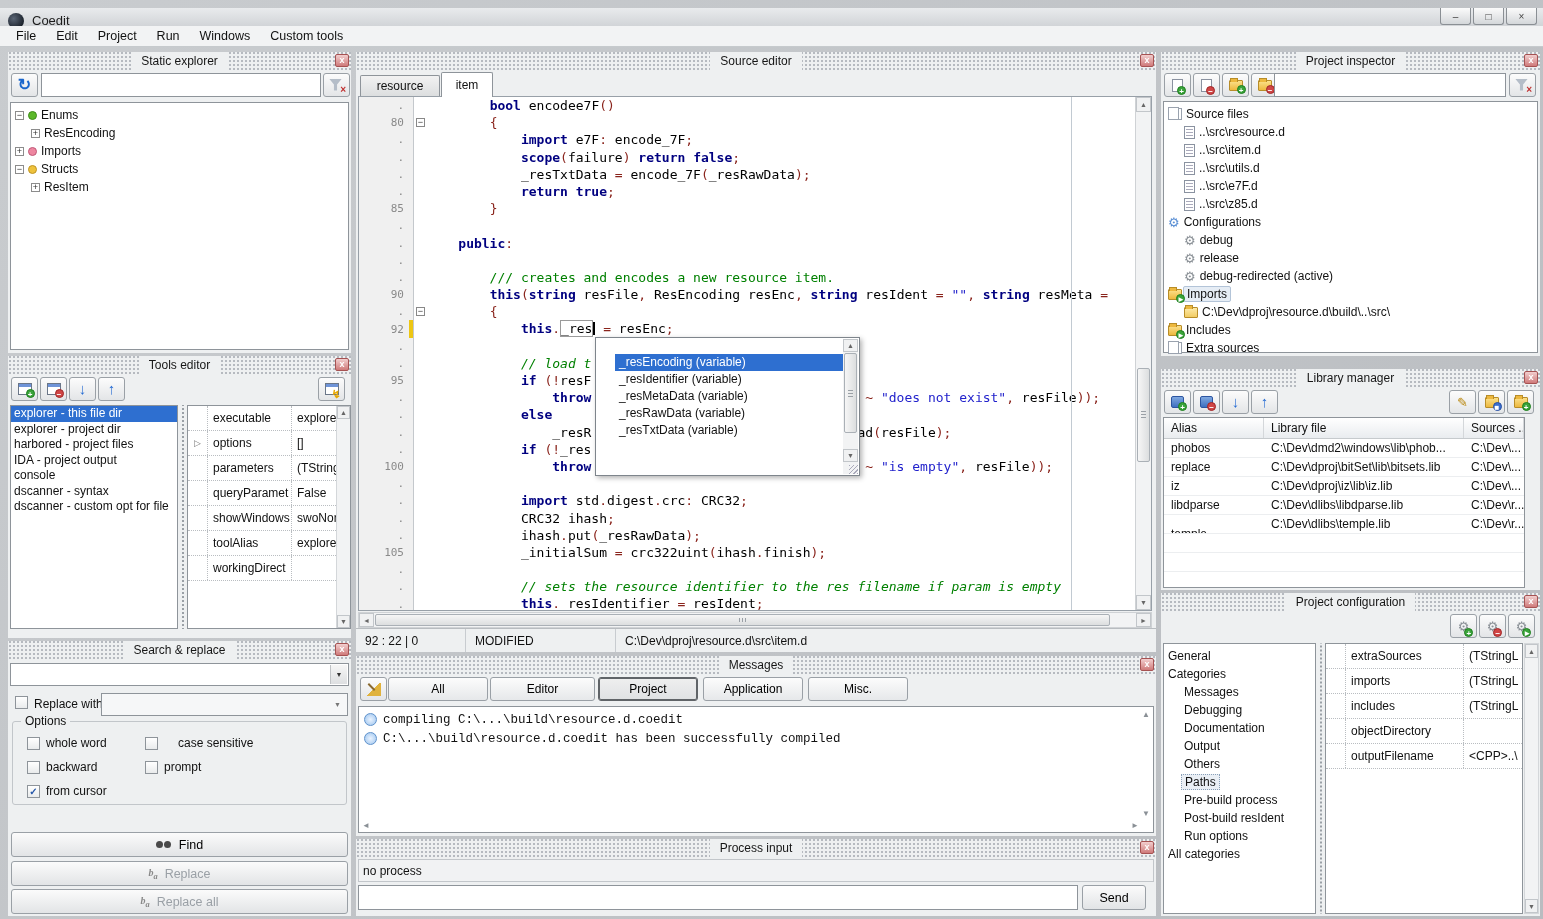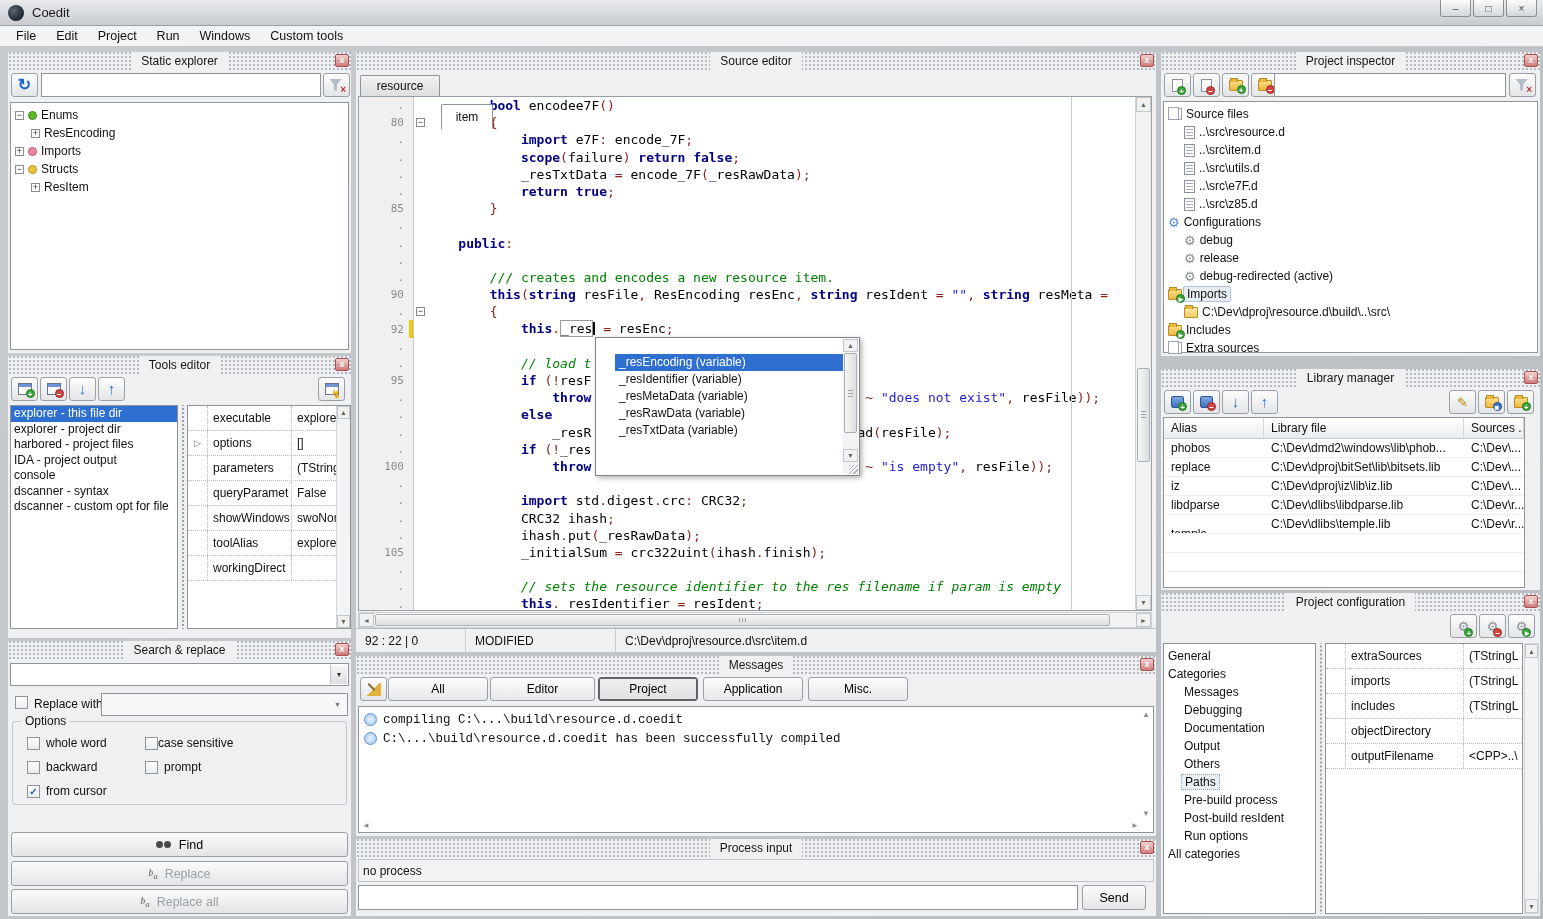--- a/index.html
+++ b/index.html
@@ -1,21 +1,21 @@
 <!DOCTYPE html>
 <html><head>
 <meta charset="utf-8">
 <style>
   * { margin:0; padding:0; box-sizing:border-box; }
   html,body { width:1543px; height:919px; overflow:hidden; }
   body { font-family:"Liberation Sans",sans-serif; font-size:12px; color:#111;
          background:linear-gradient(135deg,#c9cccf,#b9bcc0); position:relative; }
 
   
-  .titlebar { position:absolute; left:0; top:0; width:1543px; height:26px;
+  .titlebar { position:absolute; left:0; top:8px; width:1543px; height:26px;
     background:linear-gradient(#e9ebed,#c8cbcf); border-bottom:1px solid #9aa0a6;
     display:flex; align-items:center; padding-left:8px; gap:8px; }
   .titlebar .ttl { font-size:13px; color:#1c1c1c; }
   .win-buttons { position:absolute; right:6px; top:0; display:flex; gap:2px; }
   .win-btn { width:31px; height:17px; border:1px solid #8a8f94; border-top:none;
     background:linear-gradient(#fbfbfb,#d4d7da); border-radius:0 0 3px 3px;
     display:flex; align-items:center; justify-content:center; font-size:10px; color:#444; }
   .menubar { position:absolute; left:0; top:26px; width:1543px; height:21px;
     background:#f2f3f4; border-bottom:1px solid #c6cacd; display:flex; align-items:center; padding-left:6px; }
   .menu-item { padding:2px 10px; font-size:12.5px; }
@@ -177,21 +177,21 @@
   
   #lm-table { position:absolute; left:2px; top:48px; width:362px; bottom:2px; background:#fff; border:1px solid #8e949a; overflow:hidden; }
   .lmh { display:flex; height:21px; background:linear-gradient(#ffffff,#e9ecef); border-bottom:1px solid #c6cacd; }
   .lmh span { padding:3px 0 0 7px; border-right:1px solid #d4d7da; font-size:12px; white-space:nowrap; overflow:hidden; }
   .lmr { display:flex; height:19px; border-bottom:1px solid #eceef0; }
   .lmr span { padding:2px 0 0 7px; font-size:12px; white-space:nowrap; overflow:hidden; }
 
   
   .tab { position:absolute; border:1px solid #8e949a; border-bottom:none; background:linear-gradient(#f2f2f2,#dcdedf);
     font-size:12px; display:flex; align-items:center; justify-content:center; border-radius:2px 2px 0 0; }
-  .tab.active { background:#fff; z-index:3;margin-top:32px; }
+  .tab.active { background:#fff; z-index:3; }
 
   .mini-arrow { position:absolute; color:#8a9096; font-size:8px; }
 </style>
 </head>
 <body>
 
 <div class="titlebar">
   <span class="ic ic-paw"></span>
   <span class="ttl">Coedit</span>
   <div class="win-buttons" id="win-buttons">
@@ -360,21 +360,21 @@
     <span class="cval"></span>
     <span class="arr">▼</span>
   </div>
   <div class="grp" style="left:4px;top:80px;width:335px;height:84px;">
     <span class="glbl">Options</span>
     <div id="sr-options" style="position:absolute;left:14px;top:14px;right:4px;display:grid;grid-template-columns:118px 1fr;row-gap:10px;">
         <div style="display: flex; align-items: center; gap: 6px;">
           <span class="cbx"></span>
           <span>whole word</span>
         </div>
-        <div style="display: flex; align-items: center; gap: 0;">
+        <div style="display: flex; align-items: center; gap: 20px;">
           <span class="cbx"></span>
           <span>case sensitive</span>
         </div>
         <div style="display: flex; align-items: center; gap: 6px;">
           <span class="cbx"></span>
           <span>backward</span>
         </div>
         <div style="display: flex; align-items: center; gap: 6px;">
           <span class="cbx"></span>
           <span>prompt</span>

